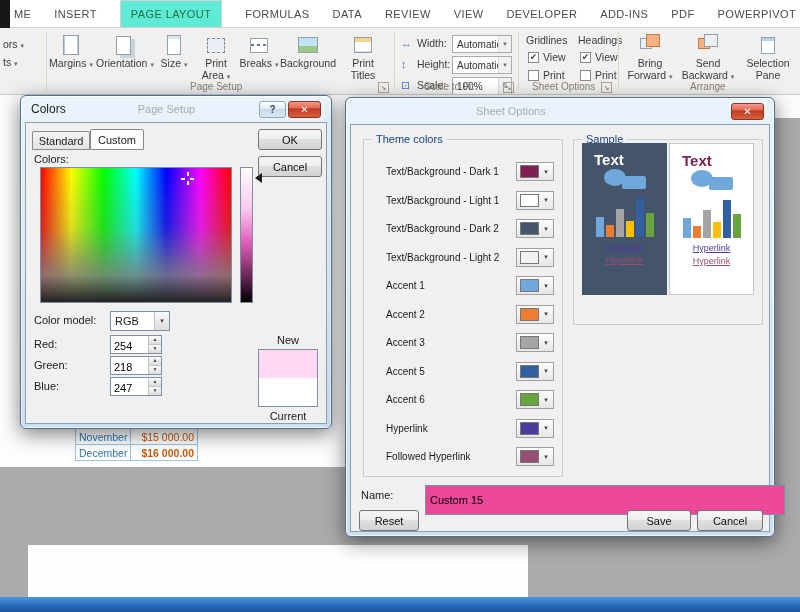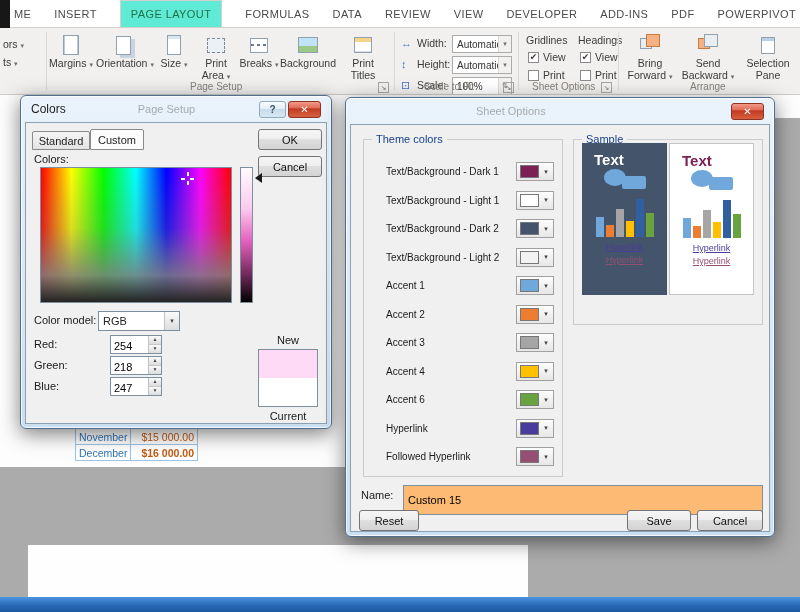--- a/index.html
+++ b/index.html
@@ -133,21 +133,21 @@
   .spanel { width:85px; height:152px; position:relative; overflow:hidden; }
   .spanel.light { border:1px solid #C6C6C6; }
   .stext { font-size:15px; font-weight:bold; margin:8px 0 0 12px; }
   .shapes { display:flex; justify-content:center; align-items:flex-start; margin-top:1px; height:25px; }
   .oval { width:22px; height:17px; border-radius:50%; display:inline-block; }
   .rrect { width:24px; height:13px; border-radius:2px; margin:7px 0 0 -4px; display:inline-block; }
   .bars { display:flex; align-items:flex-end; justify-content:center; gap:2px; height:40px; margin-top:3px; }
   .bars i { width:8px; display:block; }
   .slink { display:block; text-align:center; font-size:9px; text-decoration:underline; margin-top:3px; }
   .tinput { position:absolute; border:1px solid #7E8FA0; font:11px "Liberation Sans","DejaVu Sans",sans-serif;
-            padding:14px 4px; background:#fdba74; outline:none; }
+            padding:14px 4px; background:#ec4899; outline:none;margin-left:22px; }
 
   
   .ws { position:absolute; left:75px; top:428px; z-index:1; border-left:1px solid #9CC2E5; border-top:1px solid #9CC2E5; }
   .wsrow { display:flex; }
   .wscell { border-right:1px solid #9CC2E5; border-bottom:1px solid #9CC2E5; height:16px; font-size:10.5px;
             display:flex; align-items:center; background:#fff; }
   .wsm { width:55px; padding-left:3px; }
   .wsa { width:67px; justify-content:flex-end; padding-right:3px; }
 </style>
 </head>
@@ -340,21 +340,21 @@
 
       <span class="flabel" style="left:8px;top:30px">Colors:</span>
 
       <div class="spectrum">
         <span class="xhair" style="left:140px;top:4px"></span>
       </div>
       <div class="lumslider"></div>
       <span class="slarrow" style="left:229px;top:50px"></span>
 
       <span class="flabel" style="left:8px;top:191px">Color model:</span>
-      <div class="drop" style="left:72px;top:188px;width:82px;height:20px">
+      <div class="drop" style="left:84px;top:188px;width:60px;height:20px">
         <span class="dval">RGB</span>
         <span class="dbtn">▾</span>
       </div>
 
       <span class="flabel" style="left:8px;top:215px">Red:</span>
       <div class="spin" style="left:84px;top:212px">
         <input value="254" style="">
         <span class="updown">
             <span>▲</span>
             <span>▼</span>
@@ -440,23 +440,23 @@
               </span>
           </div>
           <div class="trow">
             <span class="tlabel">Accent 3</span>
             <span class="swatch">
                 <i class="chip" style="background-color: rgb(165, 165, 165);"></i>
                 <i class="sarr">▾</i>
               </span>
           </div>
           <div class="trow">
-            <span class="tlabel">Accent 4</span>
-            <span class="swatch">
-                <i class="chip" style="background-color: rgb(255, 192, 0);"></i>
+            <span class="tlabel">Accent 5</span>
+            <span class="swatch">
+                <i class="chip" style="background-color: rgb(48, 96, 160);"></i>
                 <i class="sarr">▾</i>
               </span>
           </div>
           <div class="trow">
             <span class="tlabel">Accent 6</span>
             <span class="swatch">
                 <i class="chip" style="background-color: rgb(105, 163, 63);"></i>
                 <i class="sarr">▾</i>
               </span>
           </div>

